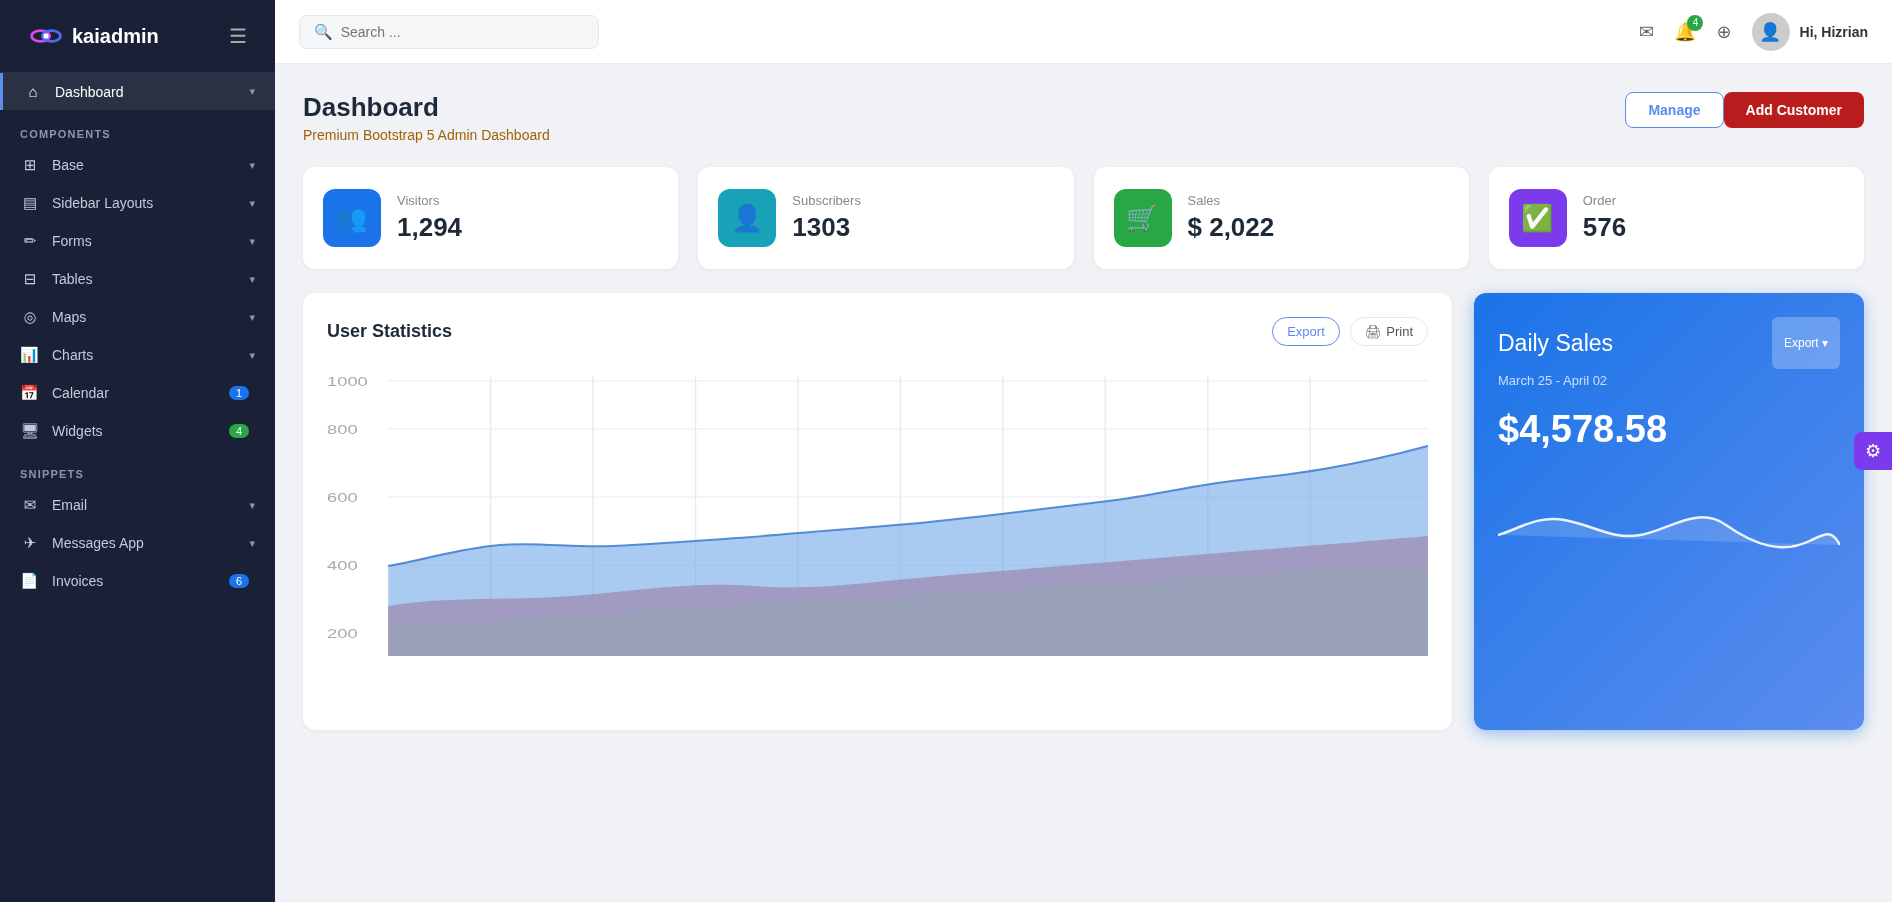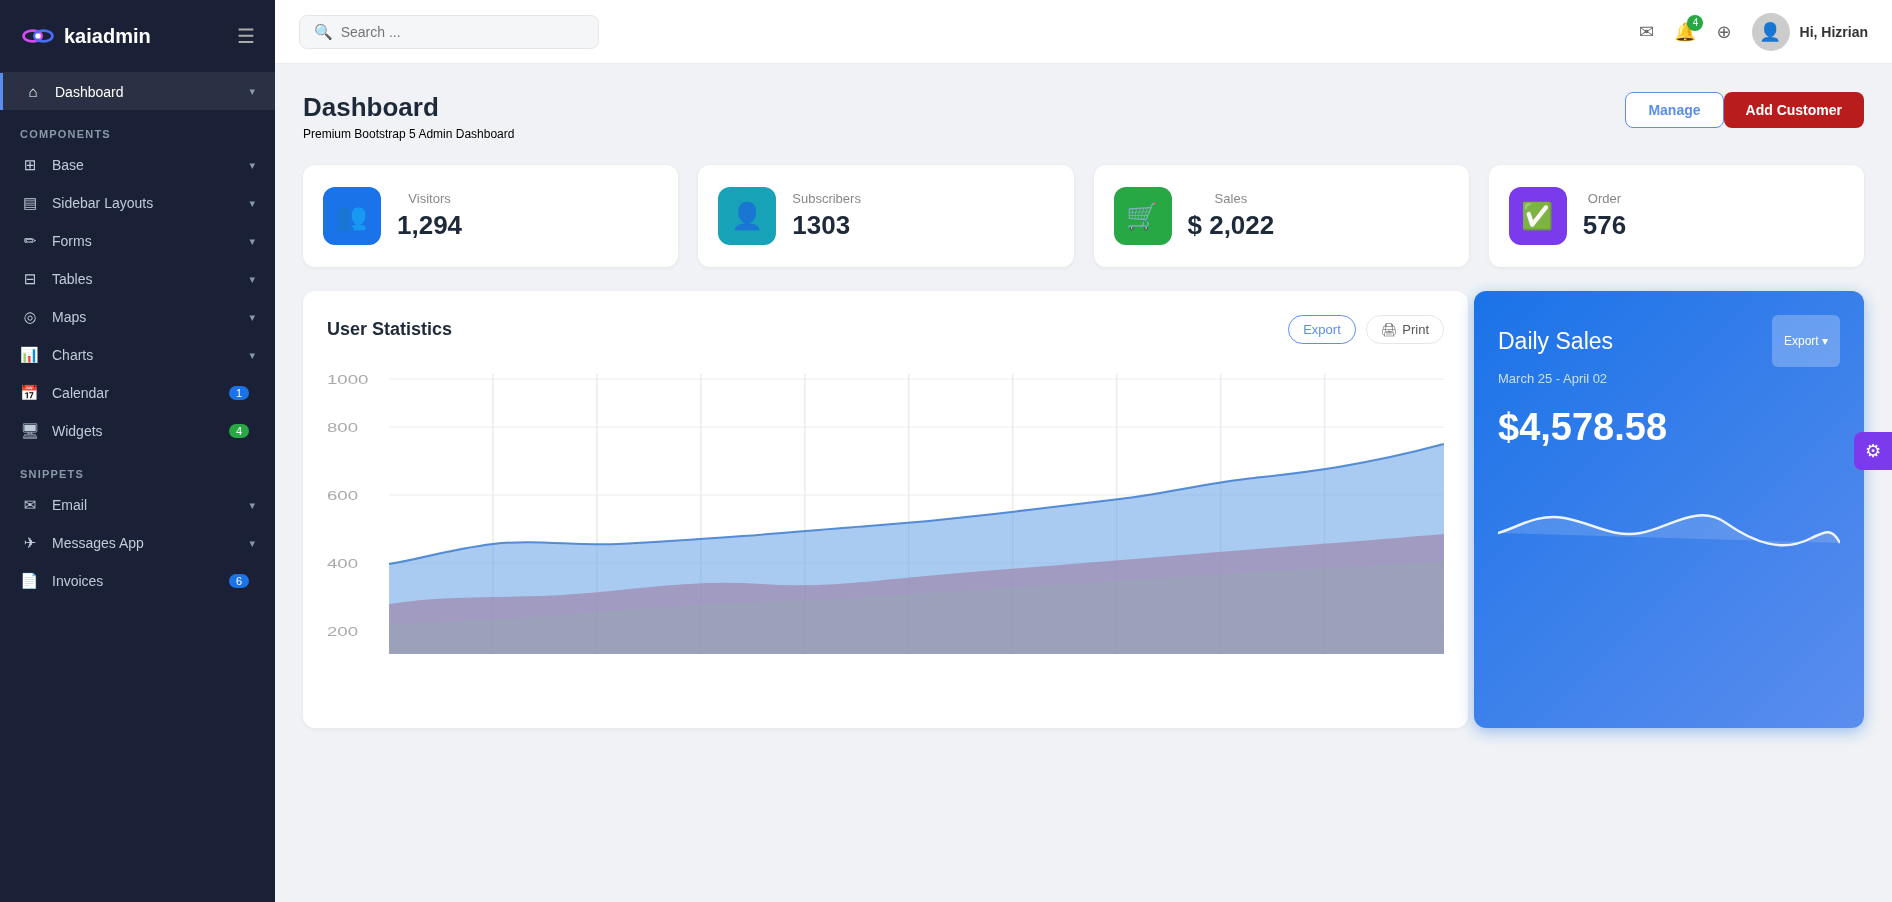--- a/index.html
+++ b/index.html
@@ -13,21 +13,21 @@
       color: #fff;
       display: flex;
       flex-direction: column;
       overflow-y: auto;
       height: 100vh;
     }
     .sidebar-logo {
       display: flex;
       align-items: center;
       justify-content: space-between;
-      padding: 18px 20px;
+      padding: 18px 28px;
       border-bottom: 1px solid rgba(255,255,255,0.08);
     }
     .logo-mark {
       display: flex;
       align-items: center;
       gap: 8px;
     }
     .logo-icon {
       width: 36px;
       height: 36px;
@@ -174,21 +174,21 @@
       padding: 28px 28px;
       background: #f0f2f5;
     }
     .page-header {
       display: flex;
       align-items: flex-start;
       justify-content: space-between;
       margin-bottom: 24px;
     }
     .page-title { font-size: 26px; font-weight: 700; color: #1e2a3a; }
-    .page-subtitle { font-size: 12px; color: #000000; margin-top: 4px; }
+    .page-subtitle { font-size: 14px; color: #a16207; margin-top: 4px; }
     .page-header-actions { display: flex; gap: 0; }
     .btn-manage {
       padding: 9px 22px;
       border-radius: 8px;
       border: 1.5px solid #5b8dee;
       background: #fff;
       color: #5b8dee;
       font-size: 14px;
       font-weight: 600;
       cursor: pointer;
@@ -228,28 +228,28 @@
       align-items: center;
       justify-content: center;
       font-size: 26px;
       color: #fff;
       flex-shrink: 0;
     }
     .stat-icon-box.blue { background: #1a73e8; }
     .stat-icon-box.lightblue { background: #17a2b8; }
     .stat-icon-box.green { background: #28a745; }
     .stat-icon-box.purple { background: #7c3aed; }
-    .stat-label { font-size: 13px; color: #888; margin-bottom: 4px; text-align: center; }
+    .stat-label { font-size: 13px; color: #888; margin-bottom: 4px; }
     .stat-value { font-size: 26px; font-weight: 700; color: #1e2a3a; }
 
     
     .bottom-row {
       display: grid;
       grid-template-columns: 1fr 390px;
-      gap: 6px;
+      gap: 22px;
     }
 
     
     .chart-card {
       background: #fff;
       border-radius: 12px;
       padding: 24px;
       box-shadow: 0 1px 4px rgba(0,0,0,0.06);
     }
     .chart-card-header {

